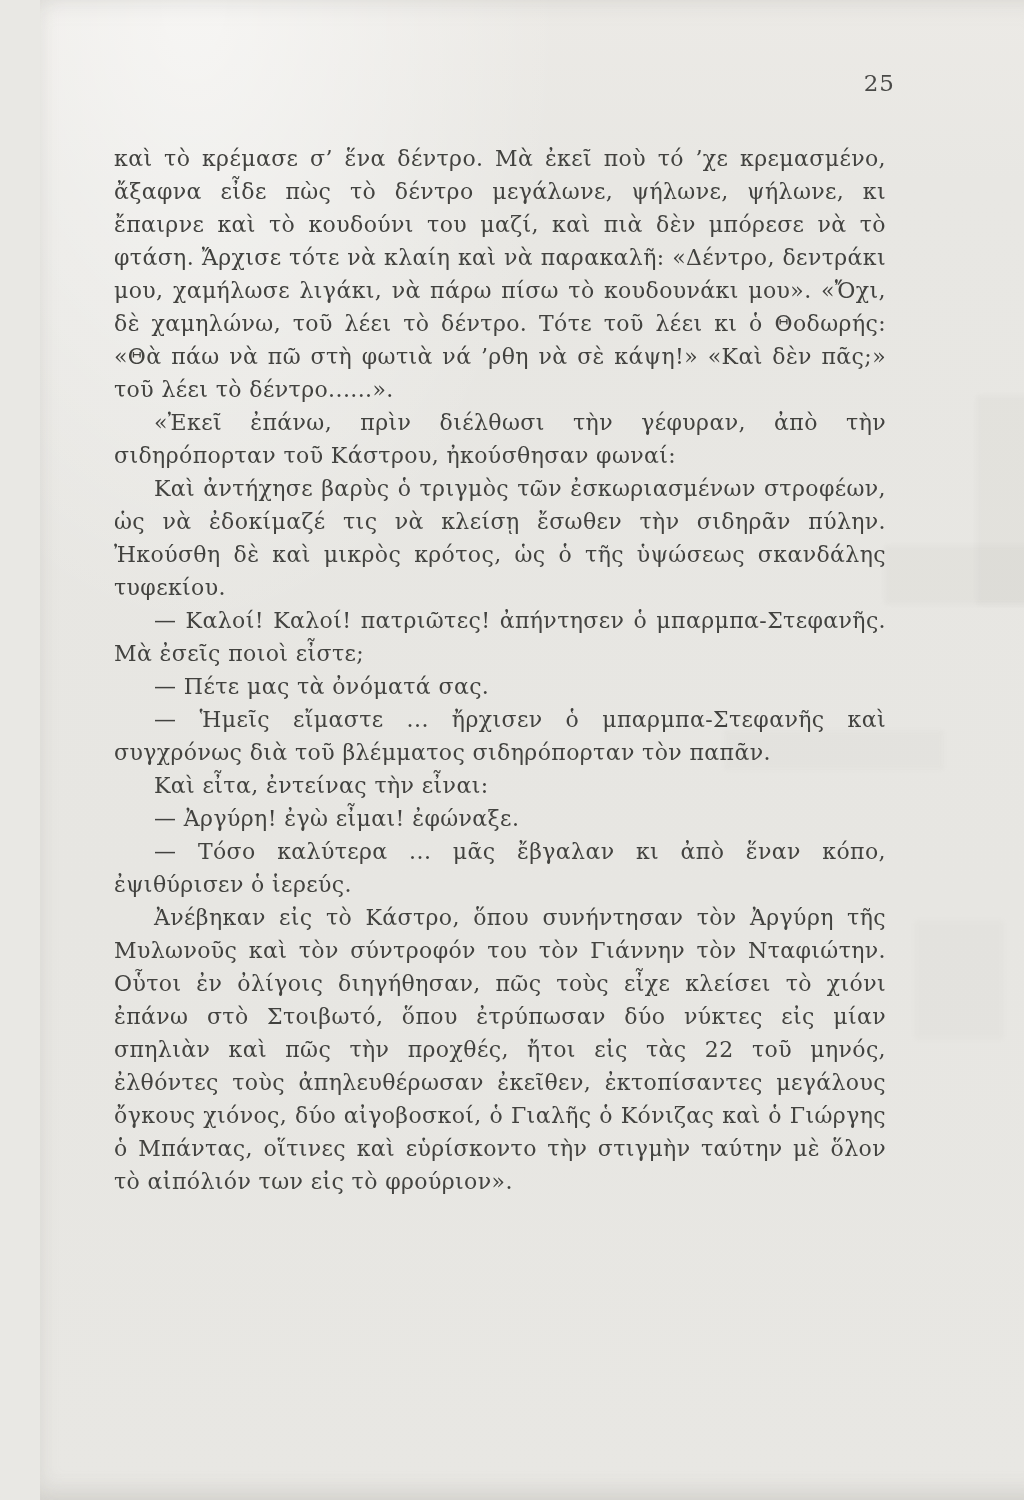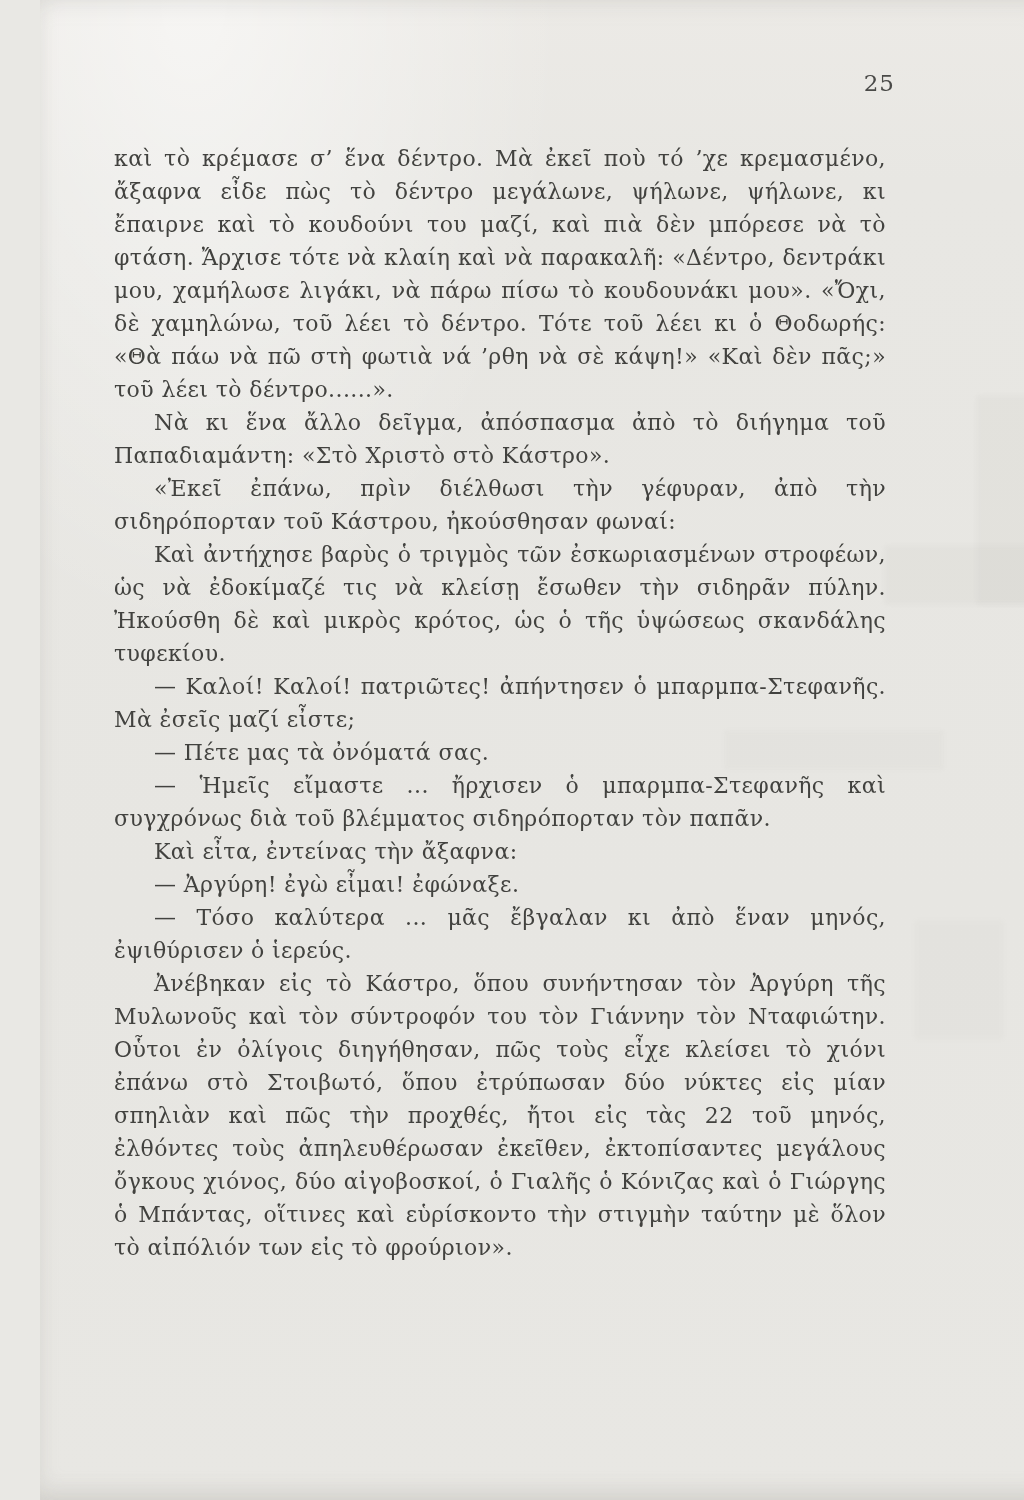--- a/index.html
+++ b/index.html
@@ -74,25 +74,24 @@
 
   <div class="scan-artifact artifact-1"></div>
   <div class="scan-artifact artifact-2"></div>
   <div class="scan-artifact artifact-3"></div>
   <div class="scan-artifact artifact-4"></div>
 
   <div class="page-number">25</div>
 
   <div class="text-block">
     <p class="noindent">καὶ τὸ κρέμασε σ’ ἕνα δέντρο. Μὰ ἐκεῖ ποὺ τό ’χε κρεμασμένο, ἄξαφνα εἶδε πὼς τὸ δέντρο μεγάλωνε, ψήλωνε, ψήλωνε, κι ἔπαιρνε καὶ τὸ κουδούνι του μαζί, καὶ πιὰ δὲν μπόρεσε νὰ τὸ φτάση. Ἄρχισε τότε νὰ κλαίη καὶ νὰ παρακαλῆ: «Δέντρο, δεντράκι μου, χαμήλωσε λιγάκι, νὰ πάρω πίσω τὸ κουδουνάκι μου». «Ὄχι, δὲ χαμηλώνω, τοῦ λέει τὸ δέντρο. Τότε τοῦ λέει κι ὁ Θοδωρής: «Θὰ πάω νὰ πῶ στὴ φωτιὰ νά ’ρθη νὰ σὲ κάψη!» «Καὶ δὲν πᾶς;» τοῦ λέει τὸ δέντρο......».</p>
-    <p class="indent">Νὰ κι ἕνα ἄλλο δεῖγμα, ἀπόσπασμα ἀπὸ τὸ διήγημα τοῦ Παπαδιαμάντη: «Στὸ Χριστὸ στὸ Κάστρο».</p>
     <p class="indent">«Ἐκεῖ ἐπάνω, πρὶν διέλθωσι τὴν γέφυραν, ἀπὸ τὴν σιδηρόπορταν τοῦ Κάστρου, ἠκούσθησαν φωναί:</p>
     <p class="indent">Καὶ ἀντήχησε βαρὺς ὁ τριγμὸς τῶν ἐσκωριασμένων στροφέων, ὡς νὰ ἐδοκίμαζέ τις νὰ κλείσῃ ἔσωθεν τὴν σιδηρᾶν πύλην. Ἠκούσθη δὲ καὶ μικρὸς κρότος, ὡς ὁ τῆς ὑψώσεως σκανδάλης τυφεκίου.</p>
-    <p class="indent">— Καλοί! Καλοί! πατριῶτες! ἀπήντησεν ὁ μπαρμπα-Στεφανῆς. Μὰ ἐσεῖς μαζί εἶστε;</p>
+    <p class="indent">— Καλοί! Καλοί! πατριῶτες! ἀπήντησεν ὁ μπαρμπα-Στεφανῆς. Μὰ ἐσεῖς ποιοὶ εἶστε;</p>
     <p class="indent">— Πέτε μας τὰ ὀνόματά σας.</p>
     <p class="indent">— Ἡμεῖς εἴμαστε ... ἤρχισεν ὁ μπαρμπα-Στεφανῆς καὶ συγχρόνως διὰ τοῦ βλέμματος σιδηρόπορταν τὸν παπᾶν.</p>
-    <p class="indent">Καὶ εἶτα, ἐντείνας τὴν ἄξαφνα:</p>
+    <p class="indent">Καὶ εἶτα, ἐντείνας τὴν εἶναι:</p>
     <p class="indent">— Ἀργύρη! ἐγὼ εἶμαι! ἐφώναξε.</p>
-    <p class="indent">— Τόσο καλύτερα ... μᾶς ἔβγαλαν κι ἀπὸ ἕναν μηνός, ἐψιθύρισεν ὁ ἱερεύς.</p>
+    <p class="indent">— Τόσο καλύτερα ... μᾶς ἔβγαλαν κι ἀπὸ ἕναν κόπο, ἐψιθύρισεν ὁ ἱερεύς.</p>
     <p class="indent">Ἀνέβηκαν εἰς τὸ Κάστρο, ὅπου συνήντησαν τὸν Ἀργύρη τῆς Μυλωνοῦς καὶ τὸν σύντροφόν του τὸν Γιάννην τὸν Νταφιώτην. Οὗτοι ἐν ὀλίγοις διηγήθησαν, πῶς τοὺς εἶχε κλείσει τὸ χιόνι ἐπάνω στὸ Στοιβωτό, ὅπου ἐτρύπωσαν δύο νύκτες εἰς μίαν σπηλιὰν καὶ πῶς τὴν προχθές, ἤτοι εἰς τὰς 22 τοῦ μηνός, ἐλθόντες τοὺς ἀπηλευθέρωσαν ἐκεῖθεν, ἐκτοπίσαντες μεγάλους ὄγκους χιόνος, δύο αἰγοβοσκοί, ὁ Γιαλῆς ὁ Κόνιζας καὶ ὁ Γιώργης ὁ Μπάντας, οἵτινες καὶ εὑρίσκοντο τὴν στιγμὴν ταύτην μὲ ὅλον τὸ αἰπόλιόν των εἰς τὸ φρούριον».</p>
   </div>
 
 </div>
 
 </body></html>

